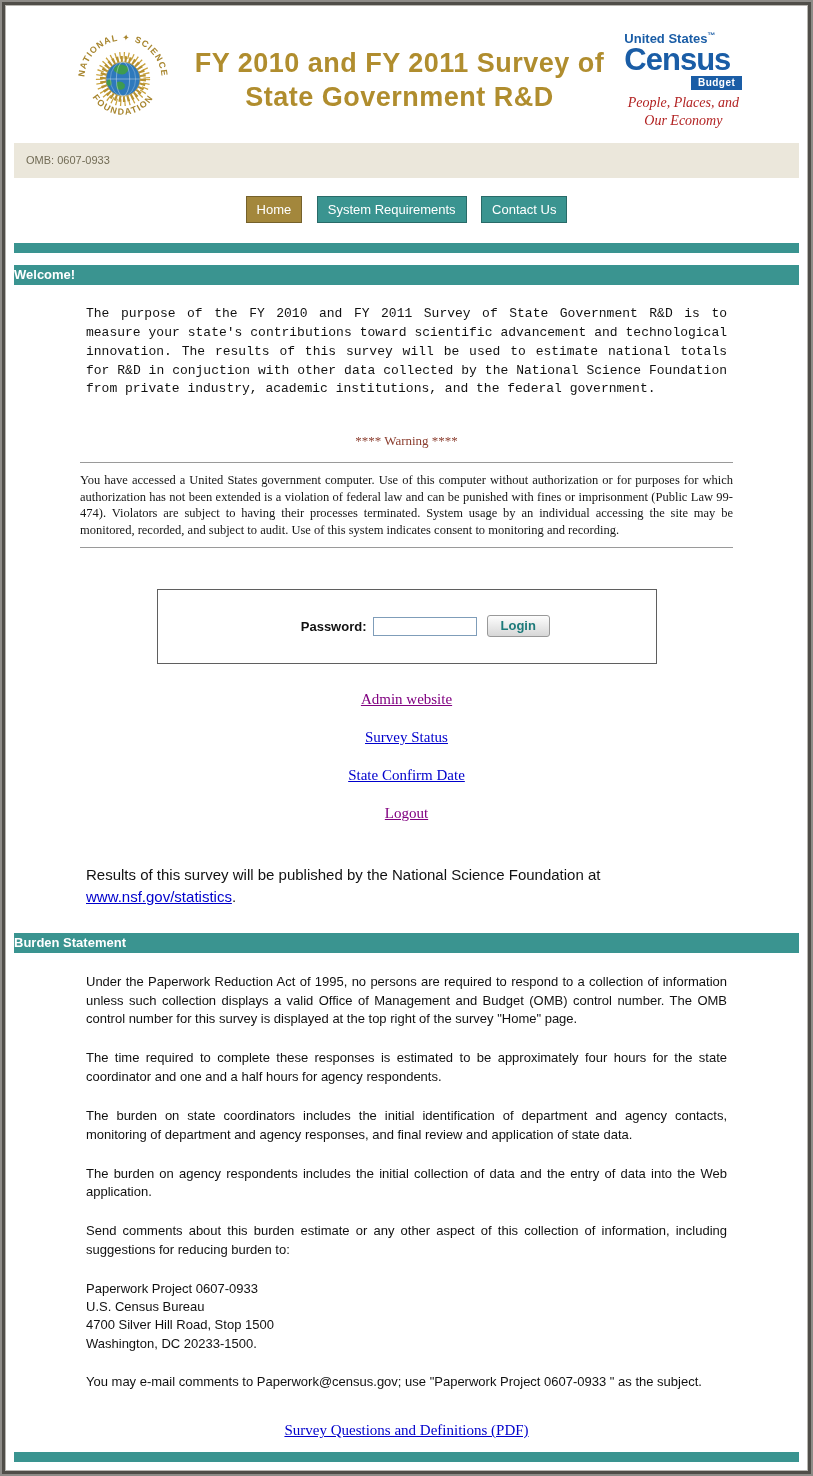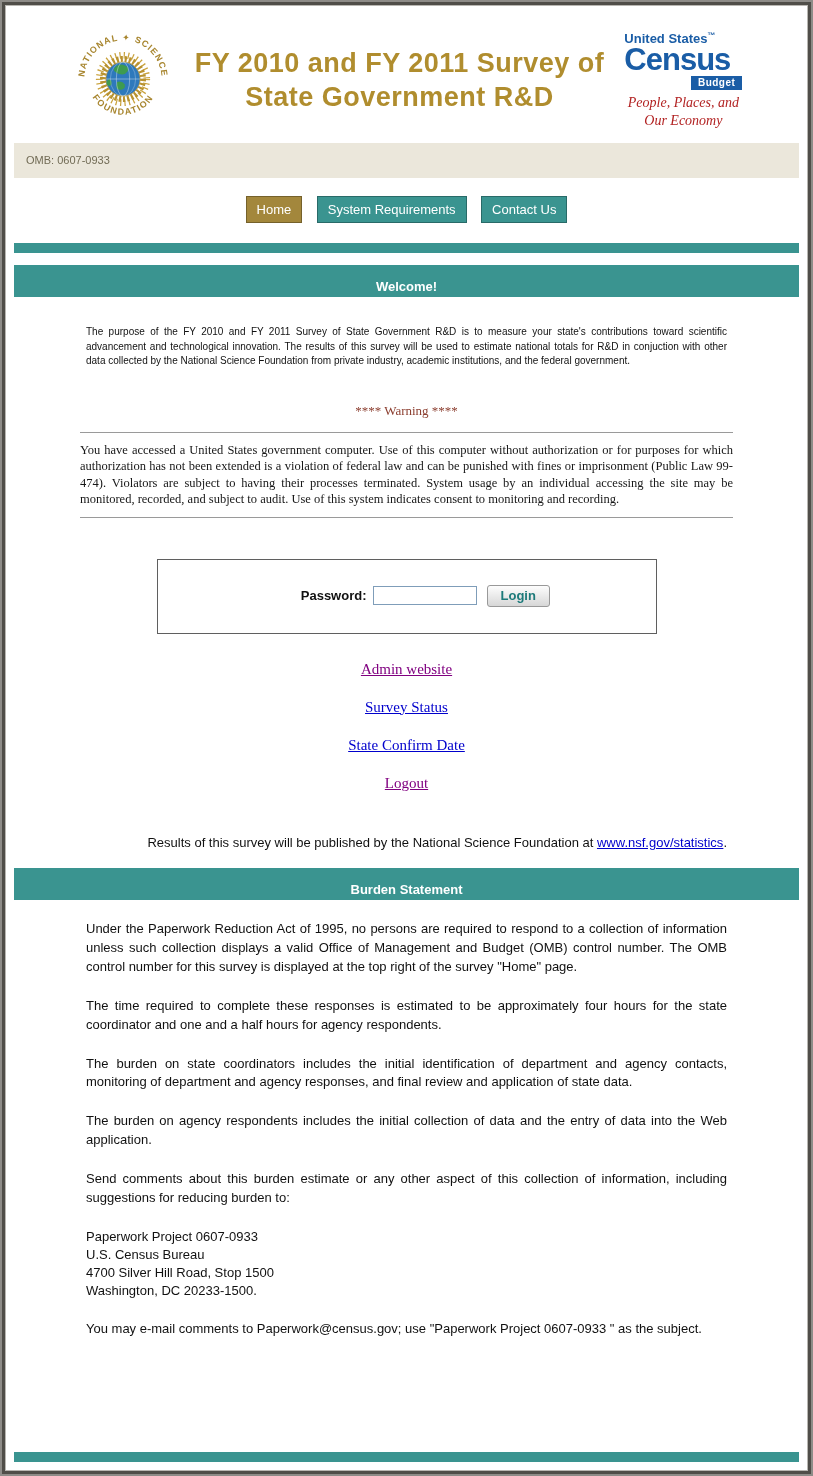--- a/index.html
+++ b/index.html
@@ -68,25 +68,25 @@
     border:1px solid rgba(0,0,0,.28);
     padding:5px 10px;margin:0 5px;cursor:pointer;
   }
   .nav .btn-teal{background:var(--teal);}
   .nav .btn-gold{background:var(--home-gold);}
   
   .bar{height:10px;background:var(--teal);}
   .gap12{height:12px;}
   .banner{
     background:var(--teal);color:#fff;font-weight:bold;
-    font-size:13px;text-align:center;padding:14px 0 3px;
+    font-size:13px;text-align:left;padding:2px 0 3px;
   }
   
   .para{
-    margin:28px 72px 0;font-size:10px;line-height:1.45;text-align:justify;
+    margin:20px 72px 0;font-size:13px;line-height:1.45;text-align:justify;font-family:Liberation Mono, monospace;
   }
   .warning-title{
     text-align:center;margin:34px 0 4px;
     font-family:"Liberation Serif","DejaVu Serif",serif;
     font-size:13px;color:#8b3d2e;
   }
   hr.rule{border:none;border-top:1px solid #9a9a9a;margin:9px 66px;}
   .warning-text{
     margin:0 66px;font-family:"Liberation Serif","DejaVu Serif",serif;
     font-size:12.5px;line-height:1.32;text-align:justify;color:#161616;
@@ -113,21 +113,21 @@
   
   .quick-links{
     text-align:center;margin-top:28px;
     font-family:"Liberation Serif","DejaVu Serif",serif;font-size:15px;
   }
   .quick-links a{display:inline-block;margin:0 0 23px;text-decoration:underline;}
   .quick-links a.blue{color:var(--link-blue);}
   .quick-links a.purple{color:var(--link-purple);}
   .quick-links .link-line{line-height:1;}
   a.inline-link{color:var(--link-blue);text-decoration:underline;}
-  .results{margin:20px 72px 0;font-size:13px;line-height:1.45;text-align:right;}
+  .results{margin:20px 72px 9px;font-size:15px;line-height:1.45;}
   
   .burden-banner{margin-top:16px;}
   .burden-body{margin:0 72px;font-size:13px;line-height:1.45;}
   .burden-body p{margin:20px 0 0;text-align:justify;}
   .address{margin-top:20px;line-height:1.4;}
   .address div{white-space:pre;}
   
   .footer{margin-top:auto;}
   .pdf-link-wrap{
     text-align:center;margin:0 0 13px;
@@ -239,16 +239,19 @@
       <div>Paperwork Project 0607-0933</div>
       <div>U.S. Census Bureau</div>
       <div>4700 Silver Hill Road, Stop 1500</div>
       <div>Washington, DC 20233-1500.</div>
     </div>
 
     <p>You may e-mail comments to Paperwork@census.gov; use "Paperwork Project 0607-0933 " as the subject.</p>
   </div>
 
   <div class="footer">
+    <div class="pdf-link-wrap">
+      <a href="#">Survey Questions and Definitions (PDF)</a>
+    </div>
     <div class="bar"></div>
   </div>
 
 </div>
 
 </body></html>

